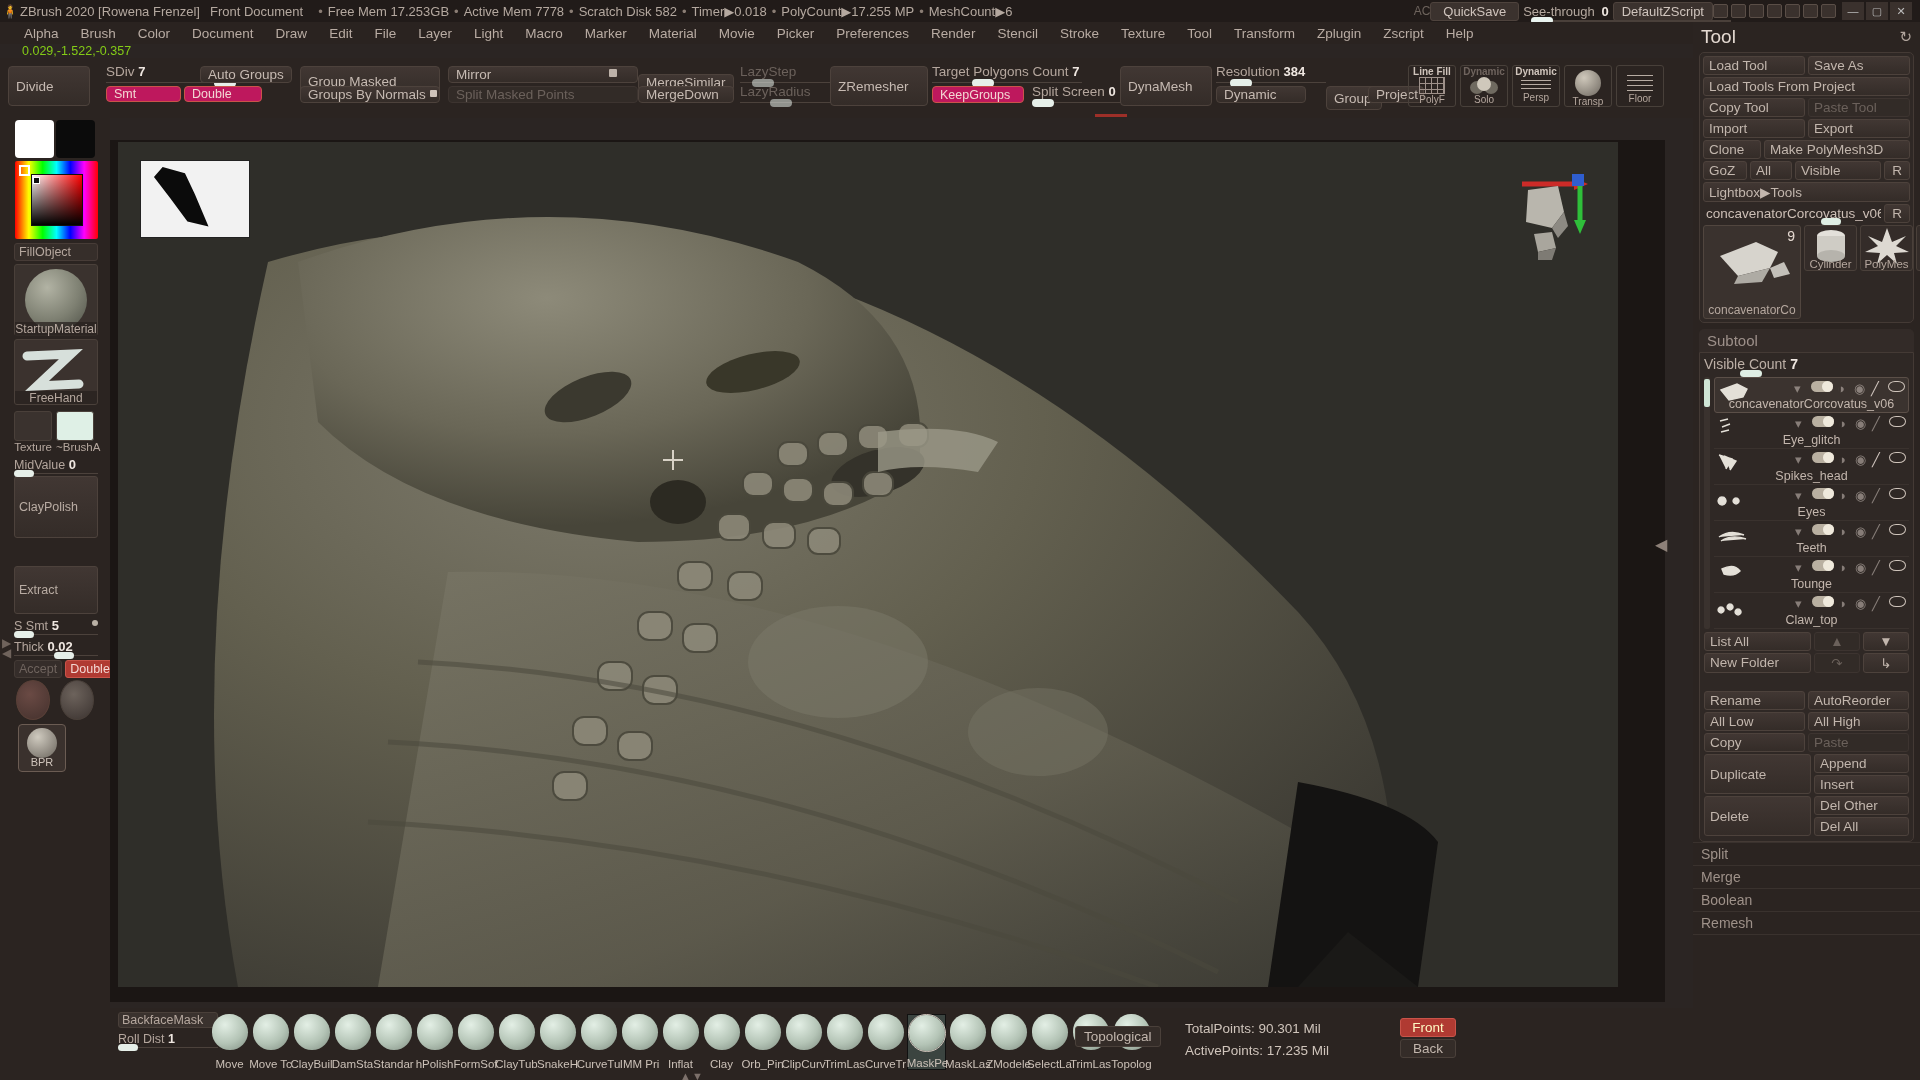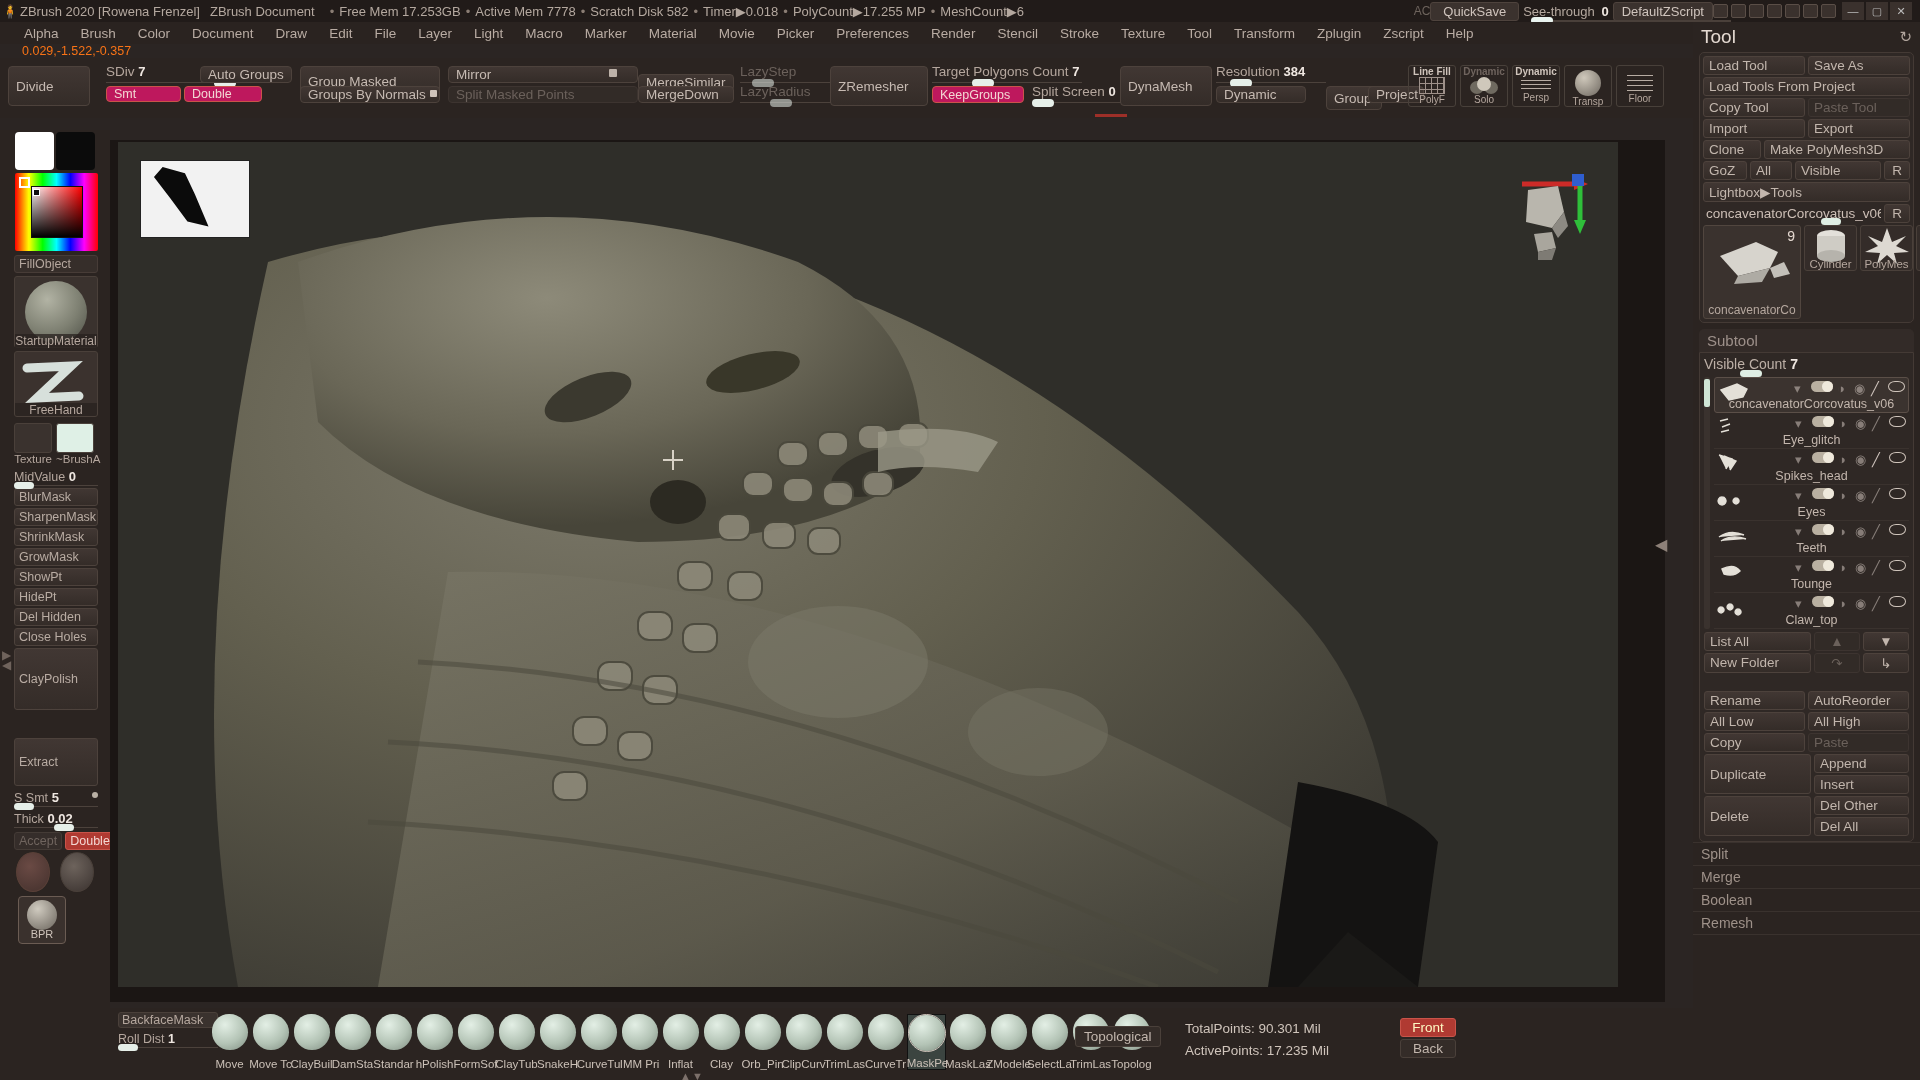--- a/index.html
+++ b/index.html
@@ -36,39 +36,39 @@
   #menubar{
     position:absolute;left:0;top:22px;width:1920px;height:22px;
     background:#2a2320;display:flex;align-items:center;gap:2px;padding-left:14px;
   }
   .menu-item{
     padding:1px 9px;font-size:13.5px;color:#b9aca3;border-radius:2px;
     border:1px solid transparent;
   }
 
   
-  #coords{position:absolute;left:22px;top:44px;font-size:12.5px;color:#f97316;}
+  #coords{position:absolute;left:22px;top:44px;font-size:12.5px;color:#84cc16;}
 
   
   #topshelf{position:absolute;left:0;top:58px;width:1920px;height:60px;background:#2b2421;}
   .zbtn{
     background:linear-gradient(#413733,#342c28);
     border:1px solid #4d423c;border-radius:4px;color:#c6bab2;
     font-size:13.5px;padding:2px 7px;white-space:nowrap;display:flex;align-items:center;
   }
   .zbtn.red{background:#be185d;border-color:#c9544a;color:#f3d7d3;}
   .zbtn.dim{color:#6b615b;background:#322b27;border-color:#3d3430;}
   .slider-l{position:relative;}
   .slider-l .lbl{font-size:13.5px;color:#b4a69d;}
   .slider-l .val{color:#efe7e1;font-weight:bold;}
   .slider-track{height:1px;background:#4c423c;width:100%;position:relative;top:-2px;}
   .slider-knob{position:absolute;width:22px;height:8px;border-radius:4px;background:#e6efe9;top:-6px;}
 
   
-  #leftshelf{position:absolute;left:0;top:130px;width:110px;height:890px;background:#2b2421;}
+  #leftshelf{position:absolute;left:0;top:118px;width:110px;height:890px;background:#2b2421;}
   .swatchrow{display:flex;gap:2px;padding:2px 15px 0 15px;}
   .sw{width:40px;height:38px;border-radius:4px;}
   .sw.white{background:#ffffff;}
   .sw.black{background:#0b0b0b;}
   .picker{margin:3px 15px 0 15px;width:83px;height:78px;position:relative;border-radius:2px;overflow:hidden;}
   .pick-hue{position:absolute;inset:0;
     background:
       linear-gradient(to bottom, rgba(0,0,0,0) 0%, rgba(0,0,0,0) 100%),
       linear-gradient(to right,#f00,#ff0,#0f0,#0ff,#00f,#f0f,#f00);
   }
@@ -191,21 +191,21 @@
   .fb.front{background:#b03a32;border:1px solid #c9544a;color:#fef9c3;}
   .fb.back{background:#342c28;border:1px solid #4a403a;color:#c2b6ad;margin-top:2px;}
   .scrollhint{position:absolute;left:680px;top:62px;color:#7c706a;font-size:11px;letter-spacing:1px;}
 </style>
 </head>
 <body>
 
 <div id="titlebar">
   <span class="zlogo">🧍</span>
   <span class="tseg">ZBrush 2020 [Rowena Frenzel]</span>
-  <span class="tseg">ZBrush Document</span>
+  <span class="tseg">Front Document</span>
   <span class="dot">•</span>
   <span>Free Mem 17.253GB</span>
   <span class="dot">•</span>
   <span>Active Mem 7778</span>
   <span class="dot">•</span>
   <span>Scratch Disk 582</span>
   <span class="dot">•</span>
   <span>Timer▶0.018</span>
   <span class="dot">•</span>
   <span>PolyCount▶17.255 MP</span>
@@ -406,30 +406,20 @@
   <div class="lslider">
     <span class="lbl">MidValue</span>
     <span class="val">0</span>
     <div class="trk">
         <div class="knb" style="left:0;"></div>
       </div>
   </div>
 
   <div class="arrows-left">▶<br>◀</div>
 
-  <div id="leftbuttons">
-      <div class="lbtn">BlurMask</div>
-      <div class="lbtn">SharpenMask</div>
-      <div class="lbtn">ShrinkMask</div>
-      <div class="lbtn">GrowMask</div>
-      <div class="lbtn">ShowPt</div>
-      <div class="lbtn">HidePt</div>
-      <div class="lbtn">Del Hidden</div>
-      <div class="lbtn">Close Holes</div>
-    </div>
 
   <div class="lbtn tall">ClayPolish</div>
   <div style="height:26px;"></div>
   <div class="lbtn tall2">Extract</div>
 
   <div class="lslider">
     <span class="lbl">S Smt</span>
     <span class="val">5</span>
     <span style="position:absolute;right:0;top:2px;width:6px;height:6px;border-radius:50%;background:#b9b0a5;"></span>
     <div class="trk">

